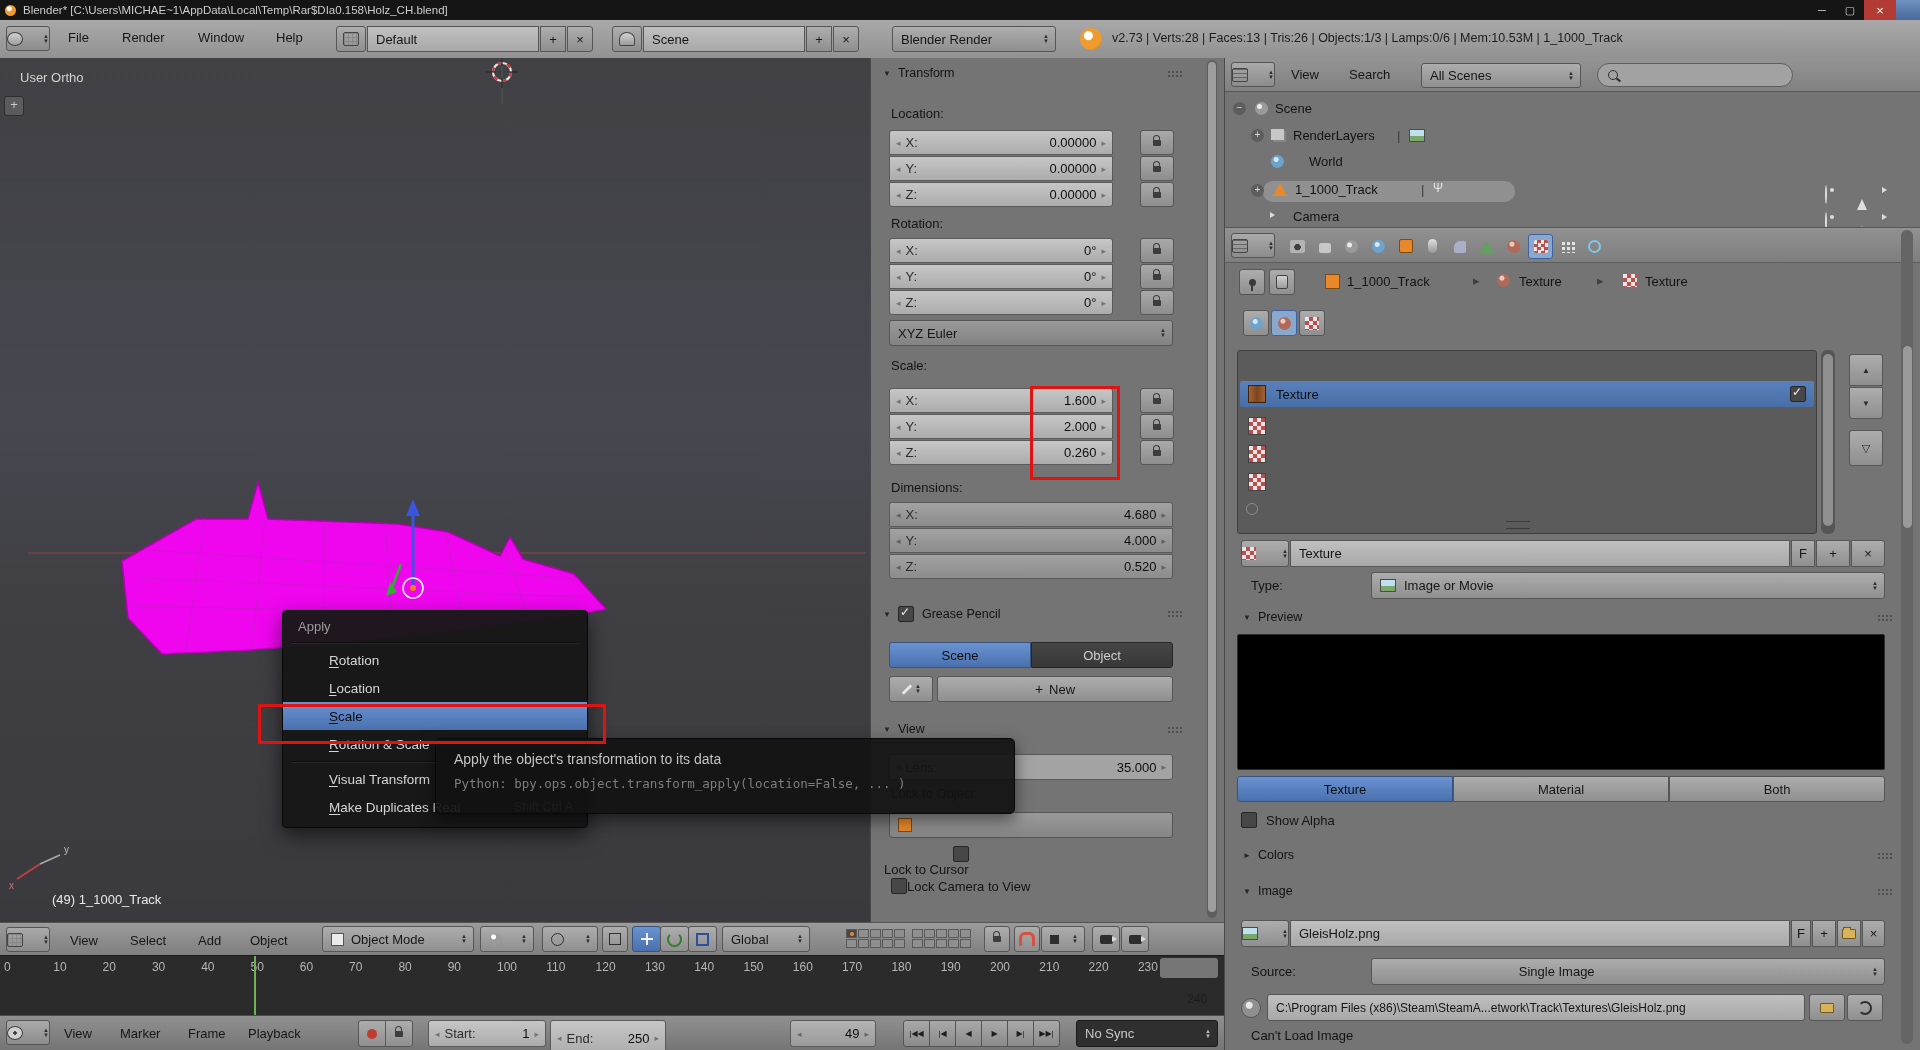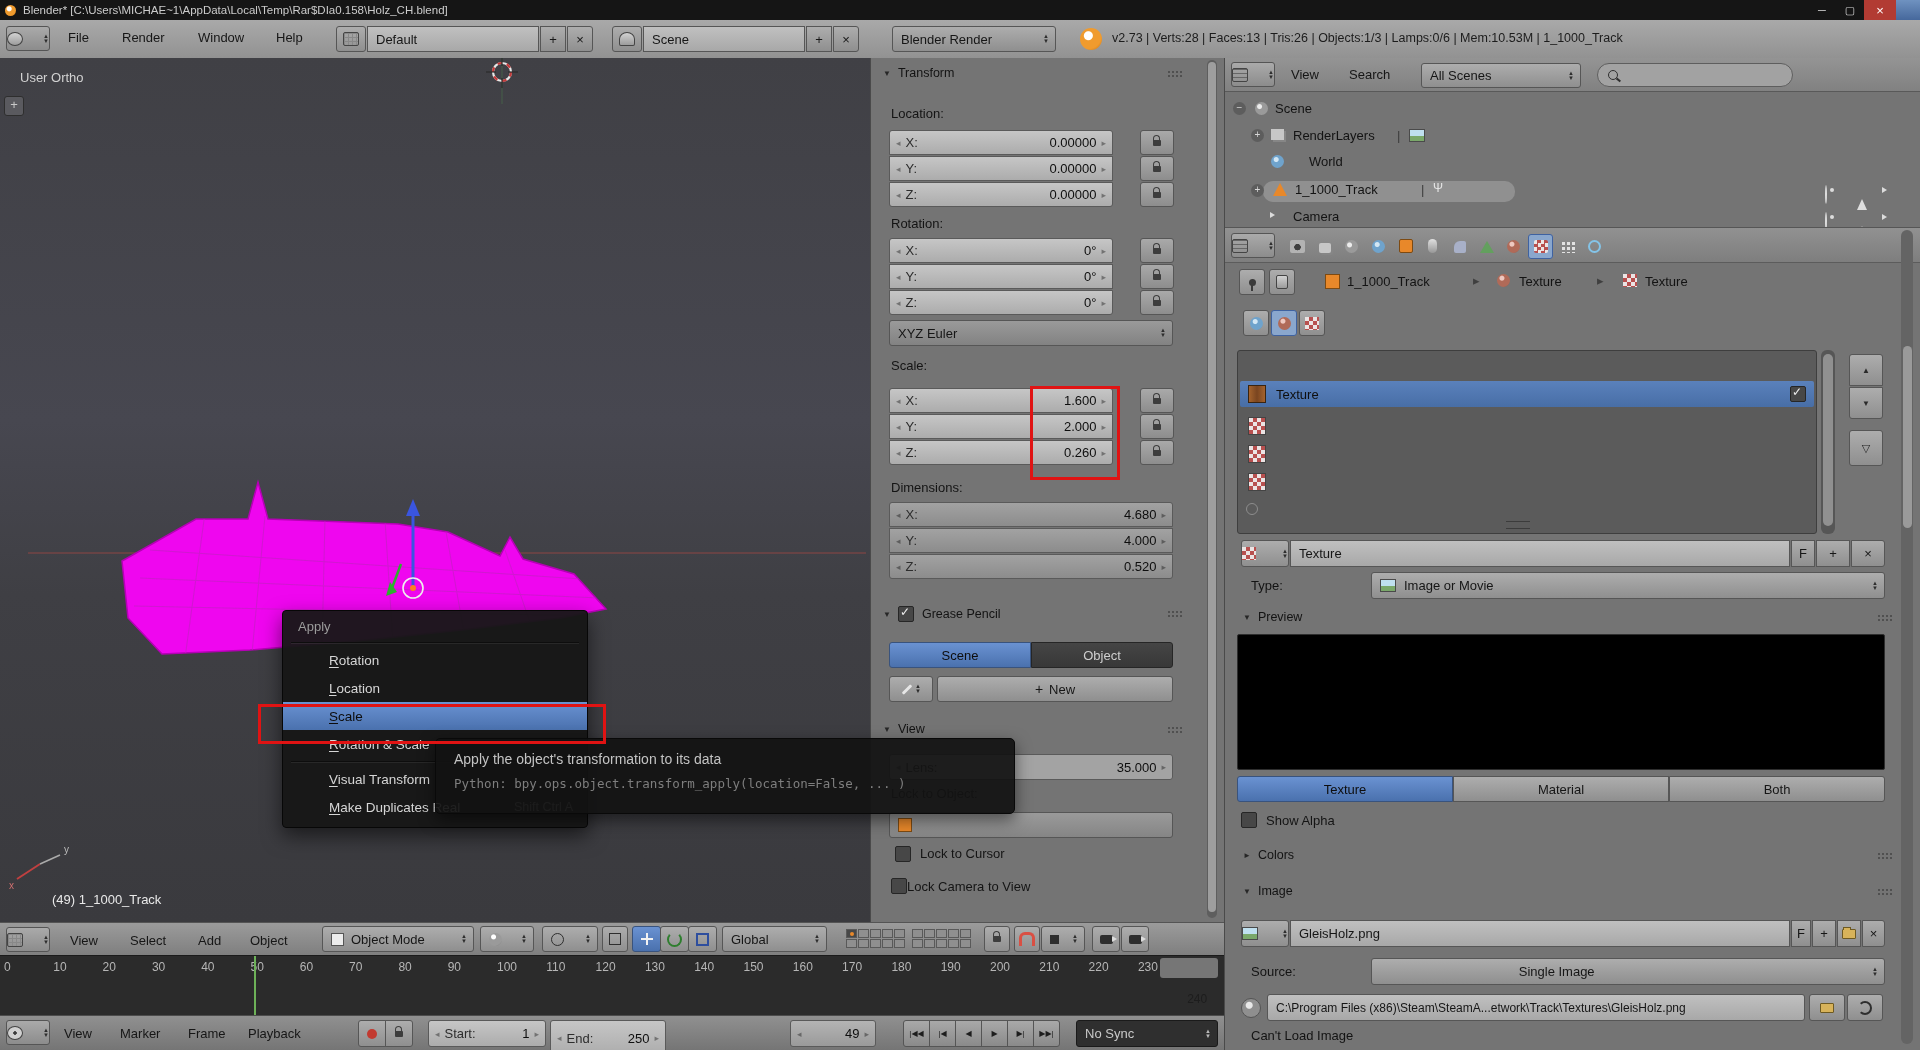--- a/index.html
+++ b/index.html
@@ -359,21 +359,21 @@
   <span class="dots abs" style="left:296px;top:668px;"></span>
   <div class="num dis abs" style="left:18px;top:696px;width:284px;height:26px;">
     <span class="ax">Lens:</span>
       <span class="val">35.000</span>
     </div>
   <div class="nplabel" style="left:20px;top:728px;">Lock to Object:</div>
   <div class="abs" style="left:18px;top:754px;width:284px;height:26px;background:linear-gradient(#9a9a9a,#858585);
        border:1px solid #565656;border-radius:3px;display:flex;align-items:center;padding:0 8px;box-sizing:border-box;">
     <span style="width:12px;height:12px;background:#e8882a;border:1px solid #7d4a12;"></span>
   </div>
-  <div class="abs" style="left:24px;top:788px;display:flex;align-items:flex-start;">
+  <div class="abs" style="left:4px;top:788px;display:flex;align-items:flex-end;flex-direction:column;">
     <span class="chk"></span>
     <span style="margin-left:9px;font-size:13px;color:#141414;">Lock to Cursor</span>
   </div>
   <div class="abs" style="left:20px;top:820px;display:flex;align-items:center;">
     <span class="chk"></span>
     <span style="font-size:13px;color:#141414;">Lock Camera to View</span>
   </div>
 
   <div class="abs" style="left:336px;top:2px;width:10px;height:858px;background:#5e5e5e;border-radius:5px;">
     <div style="position:absolute;left:1px;top:2px;width:8px;height:850px;background:#9e9e9e;border-radius:4px;"></div>
@@ -412,21 +412,21 @@
       <span style="position:absolute;left:5px;top:0;width:2px;height:12px;background:#f2f2f2;"></span>
       <span style="position:absolute;left:0;top:5px;width:12px;height:2px;background:#f2f2f2;"></span>
     </span>
   </span>
   <span class="toolbtn abs" style="left:660px;top:3px;width:29px;height:26px;">
     <span style="width:11px;height:11px;border:2px solid #2e7e2e;border-radius:50%;border-top-color:transparent;"></span>
   </span>
   <span class="toolbtn abs" style="left:688px;top:3px;width:29px;height:26px;">
     <span style="width:9px;height:9px;border:2px solid #2e4e9e;"></span>
   </span>
-  <span class="ddown abs" style="left:722px;top:3px;width:105px;height:26px;text-align:center;">
+  <span class="ddown abs" style="left:722px;top:3px;width:88px;height:26px;text-align:center;">
     <span>Global</span>
       <span class="ud"></span>
   </span>
 
   <span class="abs" style="left:846px;top:6px;display:flex;gap:7px;">
     <span class="lgroup" id="layer-group-1">
         <span class="lcell on"></span>
         <span class="lcell"></span>
         <span class="lcell"></span>
         <span class="lcell"></span>

